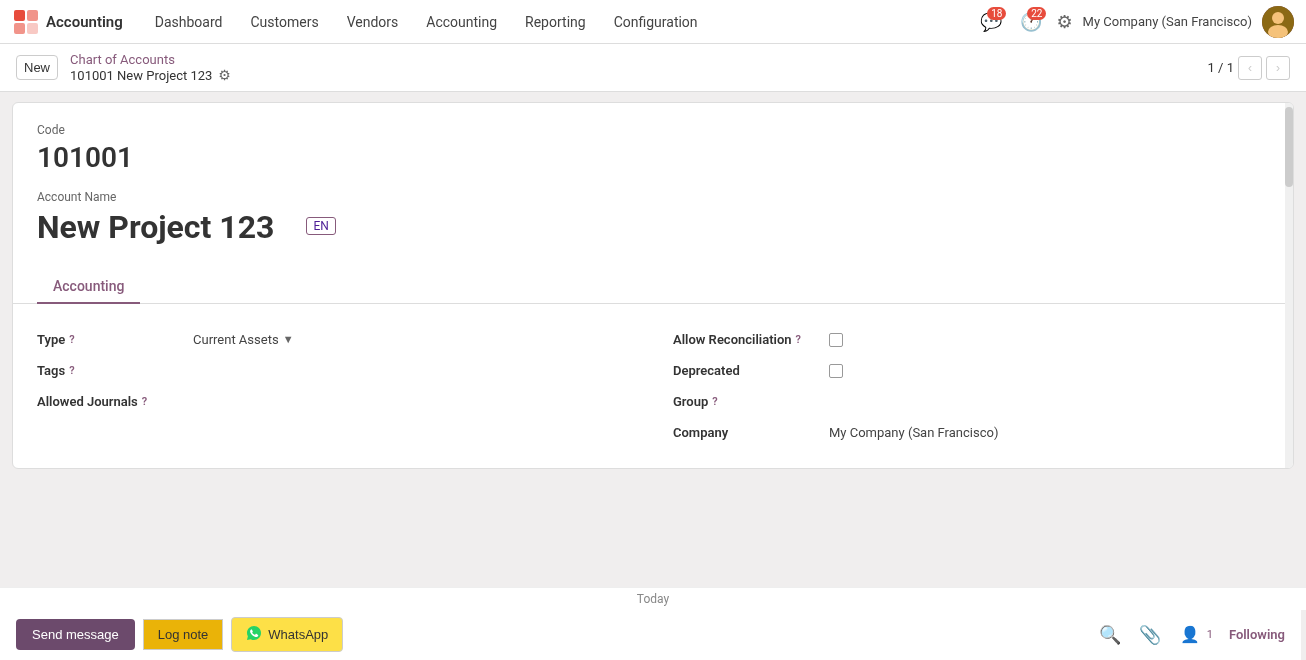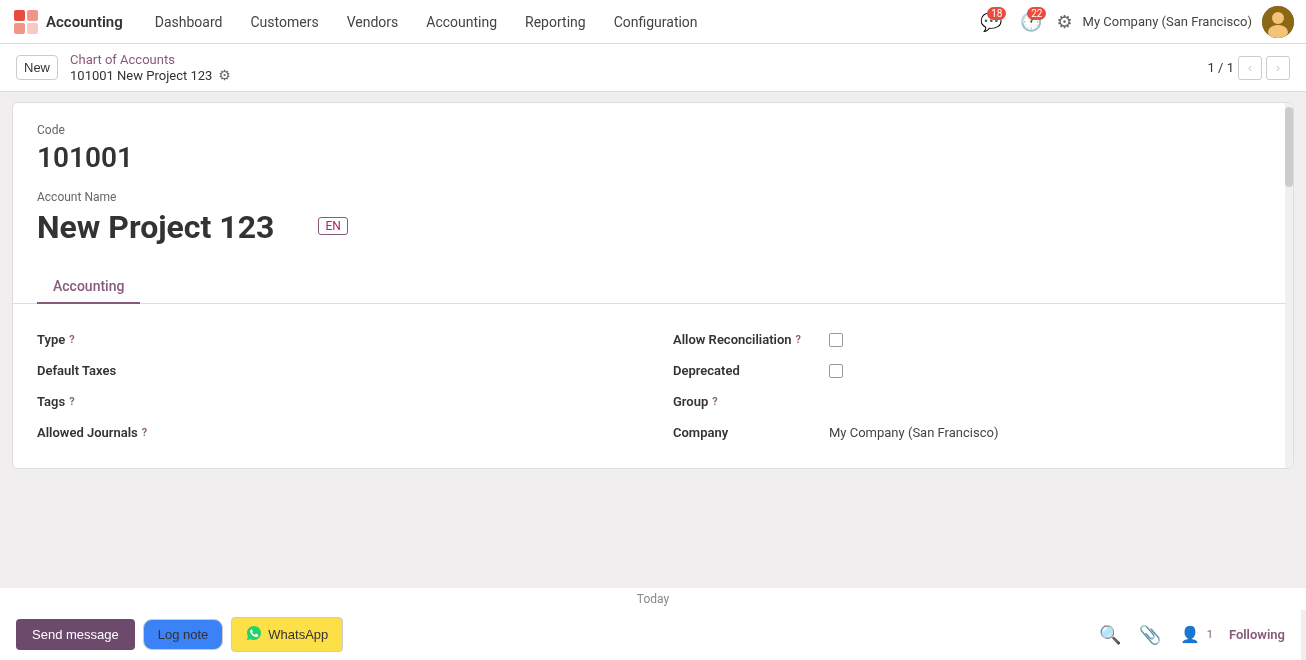--- a/index.html
+++ b/index.html
@@ -91,22 +91,22 @@
     .field-label {
       font-size: 12px; color: #666; margin-bottom: 4px;
     }
     .field-value-large {
       font-size: 28px; font-weight: 600; color: #333; margin-bottom: 16px;
     }
     .field-value-xlarge {
       font-size: 32px; font-weight: 700; color: #333; margin-bottom: 16px;
     }
     .en-badge {
-      display: inline-block; font-size: 12px; color: #be185d; border: 1px solid #875a7b;
-      border-radius: 3px; padding: 1px 6px; cursor: pointer; margin-left: 16px;
+      display: inline-block; font-size: 12px; color: #4c1d95; border: 1px solid #875a7b;
+      border-radius: 3px; padding: 1px 6px; cursor: pointer; margin-left: 4px;
     }
 
     
     .tabs-row {
       display: flex; border-bottom: 1px solid #ddd; padding: 0 24px; margin-top: 8px;
     }
     .tab {
       padding: 8px 16px; font-size: 14px; color: #666; cursor: pointer; border-bottom: 2px solid transparent; margin-bottom: -1px;
     }
     .tab.active {
@@ -140,22 +140,22 @@
     
     .bottom-bar {
       display: flex; align-items: center; background: white; padding: 8px 16px;
       border-top: 1px solid #ddd; gap: 8px; position: fixed; bottom: 0; left: 0; right: 5px;
     }
     .send-msg-btn {
       background: #6c4a6c; color: white; border: none; padding: 8px 16px;
       border-radius: 4px; font-size: 13px; cursor: pointer;
     }
     .log-note-btn {
-      background: #3b82f6; color: #333; border: 1px solid #ccc; padding: 7px 14px;
-      border-radius: 9px; font-size: 13px; cursor: pointer;
+      background: #eab308; color: #333; border: 1px solid #ccc; padding: 7px 14px;
+      border-radius: 0; font-size: 13px; cursor: pointer;
     }
     .whatsapp-btn {
       background: #fde047; color: #333; border: 1px solid #ccc; padding: 7px 14px;
       border-radius: 4px; font-size: 13px; cursor: pointer; display: flex; align-items: center; gap: 6px;
     }
     .bottom-right-actions {
       margin-left: auto; display: flex; align-items: center; gap: 12px;
     }
     .bottom-icon-btn {
       color: #666; font-size: 18px; cursor: pointer; width: 28px; height: 28px;
@@ -262,28 +262,26 @@
 
   <div class="form-fields">
 
     <div>
 
       <div class="field-row">
         <div class="field-row-name">
           <span>Type</span>
           <span class="field-help">?</span>
         </div>
-      </div>
-
-      <div class="field-row">
-        <div class="field-row-name">
-          <span>Default Taxes</span>
-        </div>
-        <div class="field-input-value"></div>
-      </div>
+        <div class="field-select">
+          <span style="color:#444;font-size:13px;">Current Assets</span>
+          <span class="select-arrow">▼</span>
+        </div>
+      </div>
+
 
       <div class="field-row">
         <div class="field-row-name">
           <span>Tags</span>
           <span class="field-help">?</span>
         </div>
         <div class="field-input-value"></div>
       </div>
 
       <div class="field-row">

